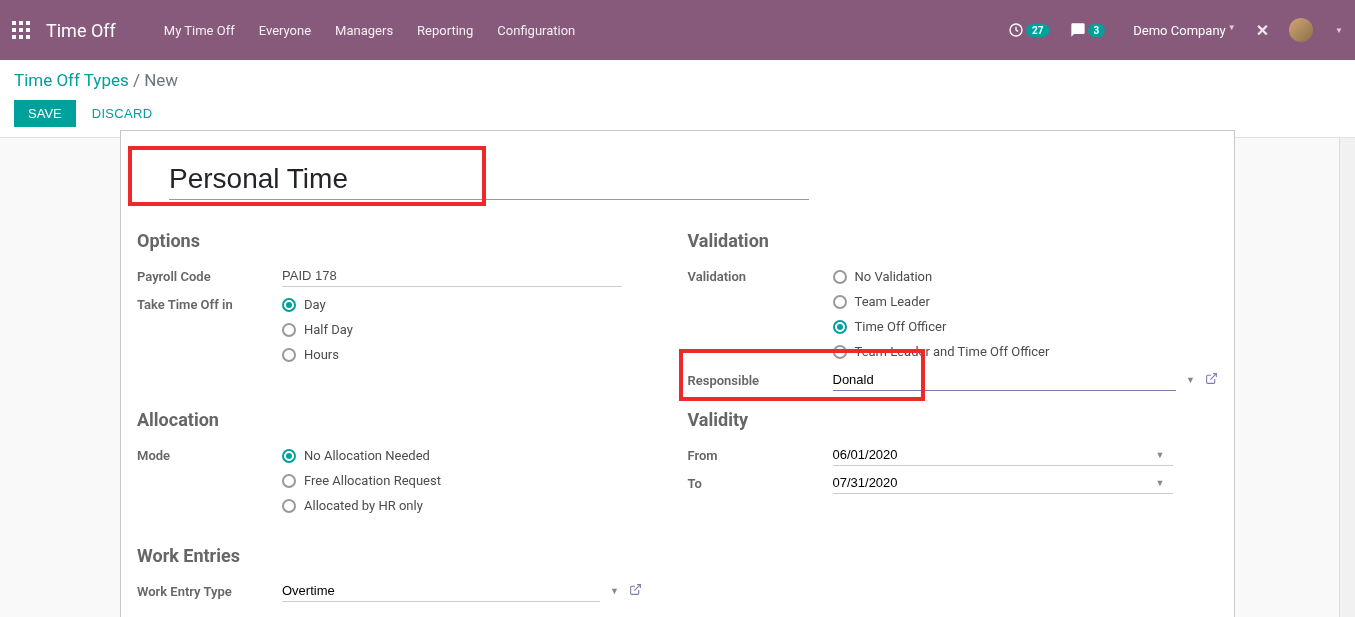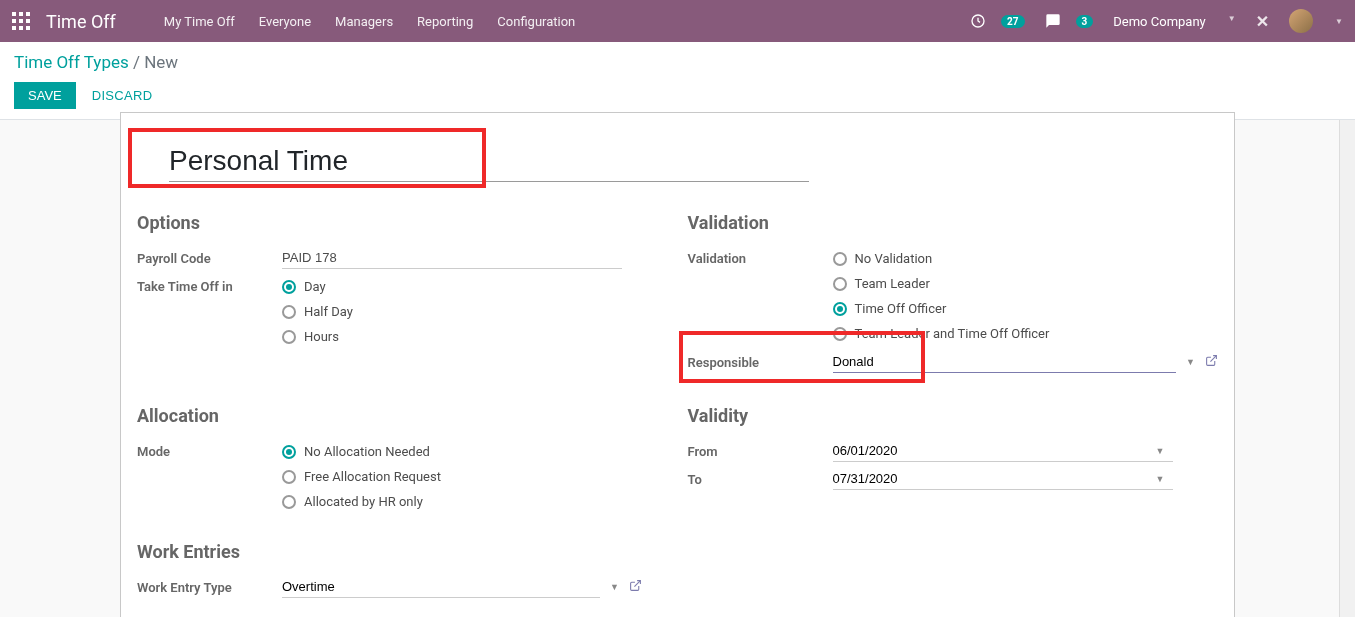--- a/index.html
+++ b/index.html
@@ -1,25 +1,25 @@
 <!DOCTYPE html>
 <html><head>
 <meta charset="utf-8">
 <style>
 * { box-sizing: border-box; margin: 0; padding: 0; }
 body { font-family: -apple-system, BlinkMacSystemFont, "Segoe UI", Roboto, "Helvetica Neue", Arial, sans-serif; font-size: 13px; color: #4c4c4c; background: #f9f9f9; width: 1355px; }
-.navbar { background: #875a7b; color: #fff; height: 42px; display: flex; align-items: center; padding: 0 12px; }
+.navbar { background: #875a7b; color: #fff; height: 60px; display: flex; align-items: center; padding: 0 12px; }
 .apps-icon { width: 18px; height: 18px; display: inline-block; margin-right: 16px; cursor: pointer; }
 .brand { font-size: 18px; font-weight: 400; margin-right: 48px; }
 .nav-menu { display: flex; gap: 24px; flex: 1; font-size: 13px; }
 .nav-menu span { cursor: pointer; color: rgba(255,255,255,0.9); }
 .nav-right { display: flex; align-items: center; gap: 20px; }
 .badge-pill { position: relative; display: inline-flex; align-items: center; cursor: pointer; }
-.badge-count { background: #00a09d; color: #fff; border-radius: 10px; font-size: 10px; padding: 1px 6px; margin-left: 15px; font-weight: bold; }
-.company-sel { color: #fff; cursor: pointer; font-size: 13px; display: inline-flex; align-items: flex-start; gap: 20px; }
+.badge-count { background: #00a09d; color: #fff; border-radius: 10px; font-size: 10px; padding: 1px 6px; margin-left: 2px; font-weight: bold; }
+.company-sel { color: #fff; cursor: pointer; font-size: 13px; display: inline-flex; align-items: flex-start; gap: 0; margin-left: 8px; }
 .x-icon { color: rgba(255,255,255,0.85); cursor: pointer; font-size: 16px; font-weight: bold; }
 .avatar { width: 24px; height: 24px; border-radius: 50%; background: linear-gradient(135deg, #d4a574, #8b6f47); cursor: pointer; }
 .caret-small { font-size: 8px; color: rgba(255,255,255,0.7); margin-left: 2px; }
 
 .control-bar { background: #fff; border-bottom: 1px solid #dee2e6; padding: 10px 14px 10px 14px; }
 .breadcrumb { font-size: 17px; color: #6c757d; margin-bottom: 10px; }
 .breadcrumb a { color: #00a09d; text-decoration: none; }
 .action-row { display: flex; gap: 16px; align-items: center; }
 .btn-save { background: #00a09d; color: #fff; border: none; padding: 6px 14px; font-size: 13px; font-weight: 500; cursor: pointer; }
 .btn-discard { color: #00a09d; background: none; border: none; font-size: 13px; font-weight: 500; cursor: pointer; letter-spacing: .3px; }
@@ -189,21 +189,21 @@
                   <path d="M18 13v6a2 2 0 0 1-2 2H5a2 2 0 0 1-2-2V8a2 2 0 0 1 2-2h6"></path>
                   <polyline points="15 3 21 3 21 9"></polyline>
                   <line x1="10" y1="14" x2="21" y2="3"></line>
                 </svg>
             </span>
           </div>
         </div>
       </div>
     </div>
 
-    <div class="two-col" style="margin-top:26px;">
+    <div class="two-col" style="margin-top:12px;">
       <div class="col">
         <div class="section-title">Allocation</div>
         <div class="form-row">
           <div class="form-label">Mode</div>
           <div class="form-field">
             <div class="radio-group">
               <label class="radio-item">
                   <span class="radio-dot checked"></span>
                   <span>No Allocation Needed</span>
                 </label>

